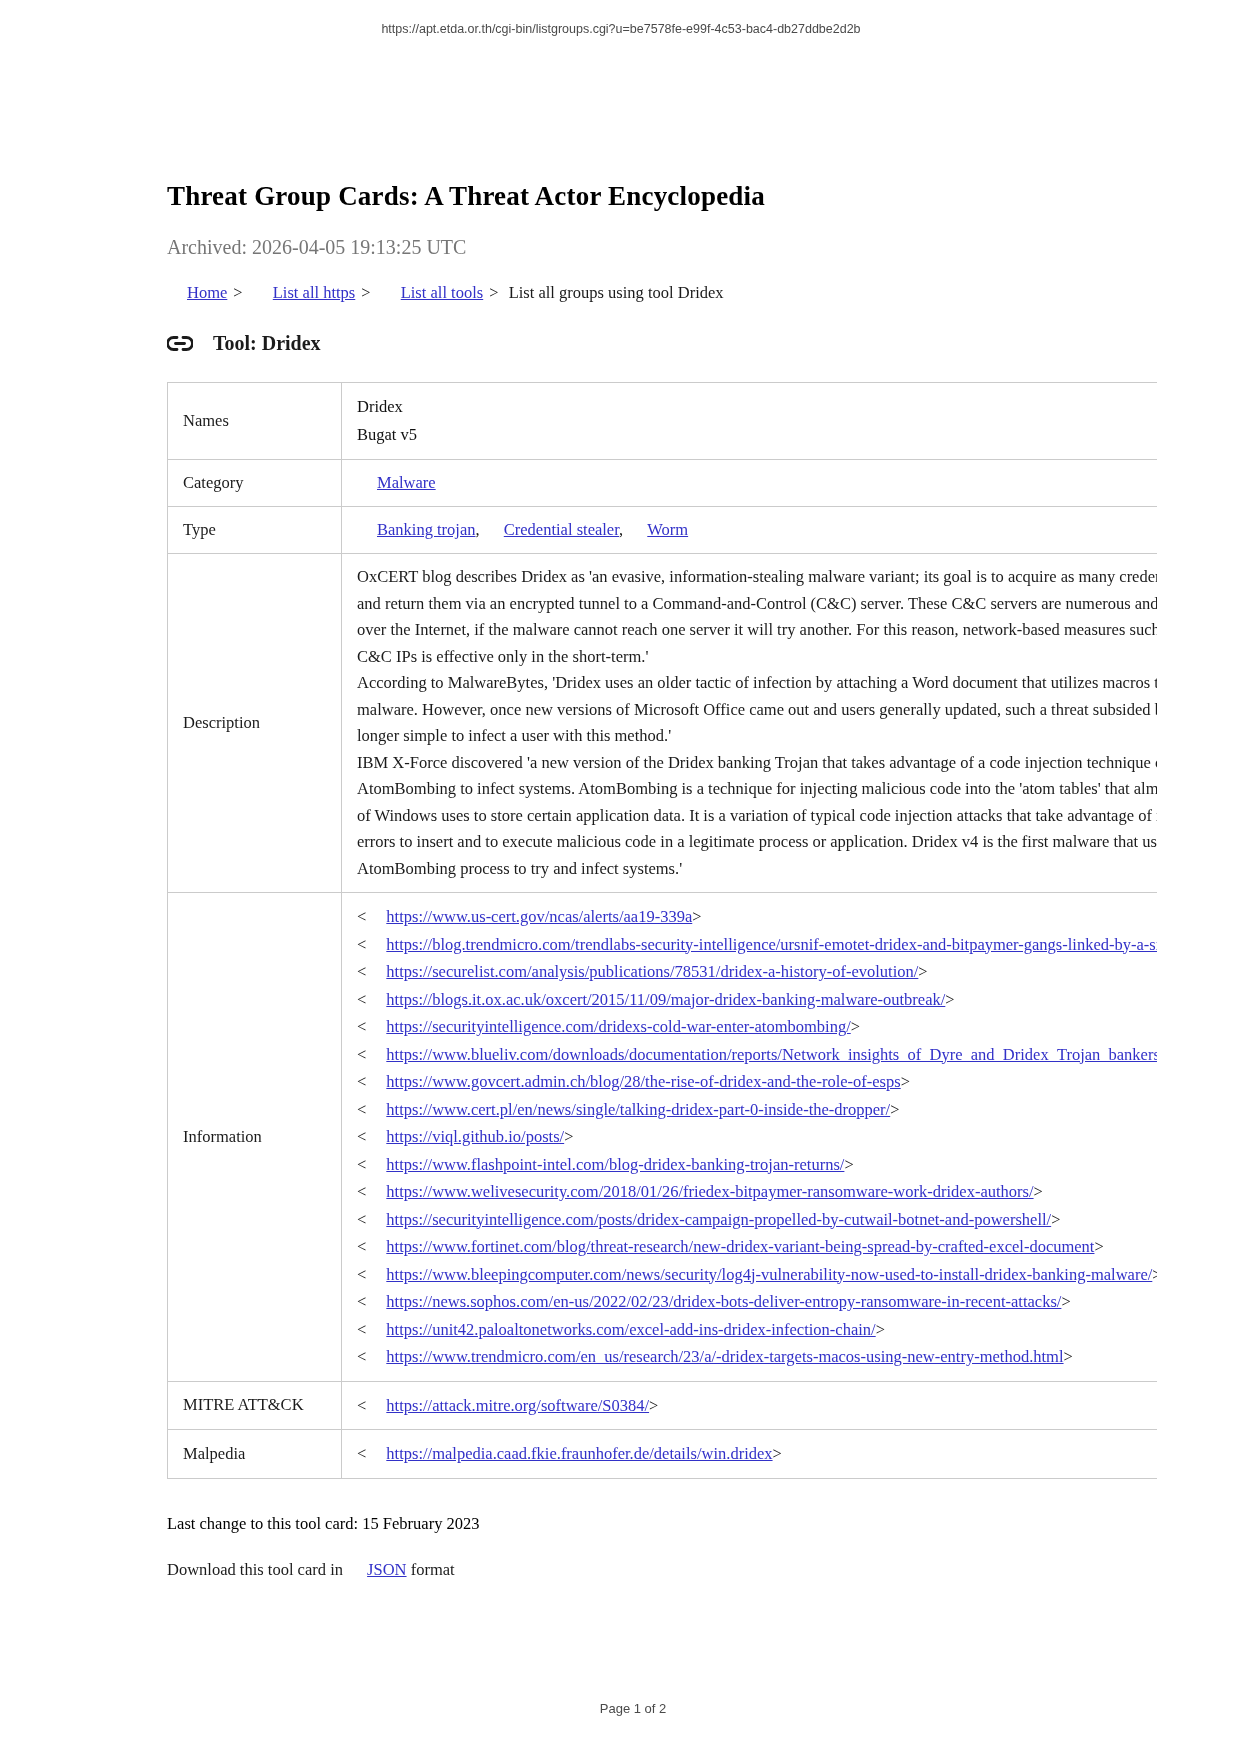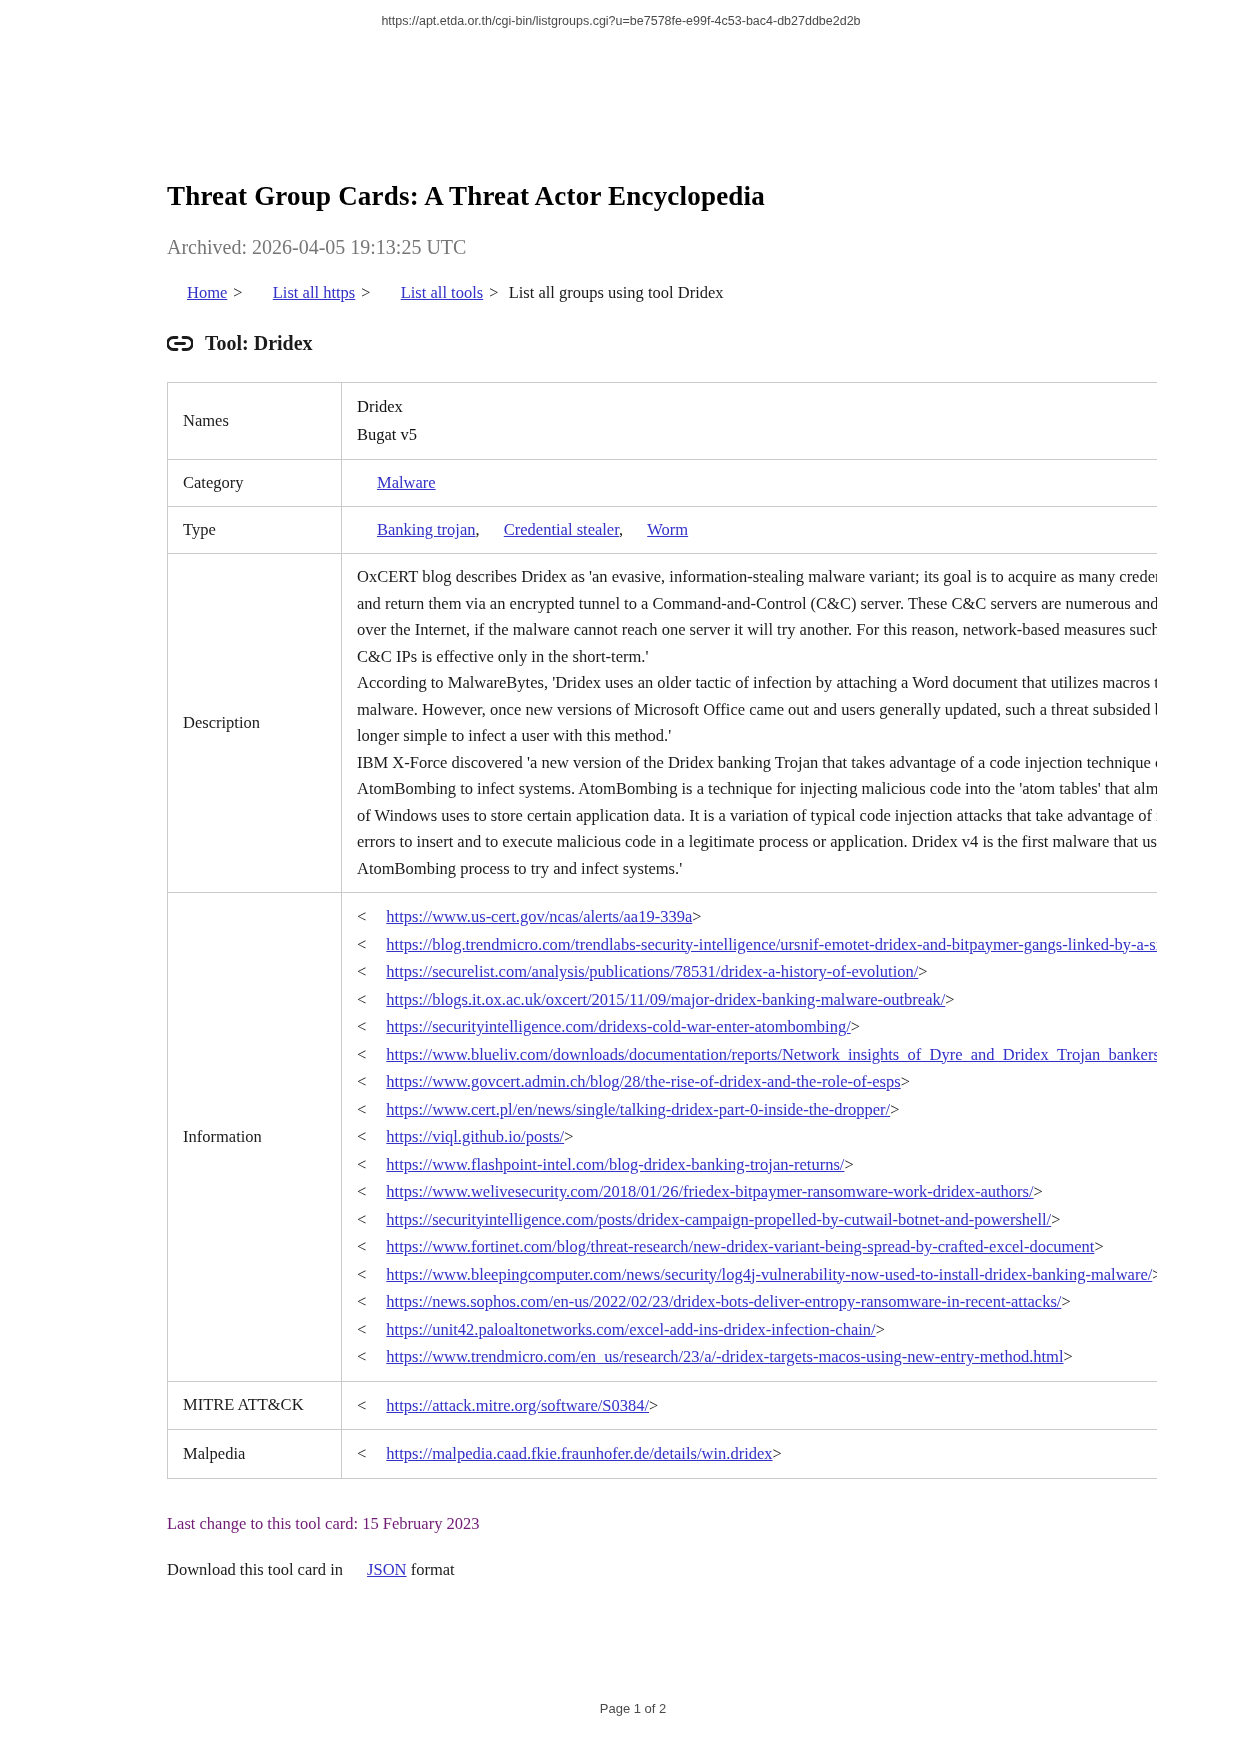--- a/index.html
+++ b/index.html
@@ -13,21 +13,21 @@
     overflow: hidden;
   }
   .page {
     position: relative;
     width: 1242px;
     height: 1756px;
     overflow: hidden;
   }
   .print-url {
     position: absolute;
-    top: 14px;
+    top: 22px;
     left: 0;
     width: 100%;
     text-align: center;
     font-family: "Liberation Sans", "DejaVu Sans", sans-serif;
     font-size: 12.5px;
     color: #4a4a4a;
   }
   .content {
     position: absolute;
     left: 167px;
@@ -55,21 +55,21 @@
   .breadcrumb .sep { margin: 0 6px; color: #1b1b1b; }
   a, .link {
     color: #3231c8;
     text-decoration: underline;
     cursor: pointer;
     margin-left: 20px;
   }
   .tool-heading {
     display: flex;
     align-items: center;
-    gap: 12px;
+    gap: 20px;
     margin: 8px 0 27px 0;
     font-size: 20px;
     font-weight: bold;
     color: #1b1b1b;
   }
   .tool-heading svg { display: block; }
   .table-clip {
     width: 990px;
     overflow: hidden;
   }
@@ -91,21 +91,21 @@
   }
   .name-line { line-height: 28px; }
   .desc-para { margin: 0; line-height: 26.5px; color: #1b1b1b; }
   .info-line { line-height: 27.5px; color: #1b1b1b; }
   .bracket { color: #1b1b1b; text-decoration: none; }
   .type-item:last-child .type-sep { display: none; }
   .type-sep { color: #1b1b1b; }
   .last-change {
     margin: 35px 0 0 0;
     font-size: 16.5px;
-    color: #701a75;
+    color: #000000;
   }
   .download-line {
     margin: 26px 0 0 0;
     font-size: 16.5px;
     color: #1b1b1b;
   }
   .print-page-num {
     position: absolute;
     top: 1701px;
     left: 0;

